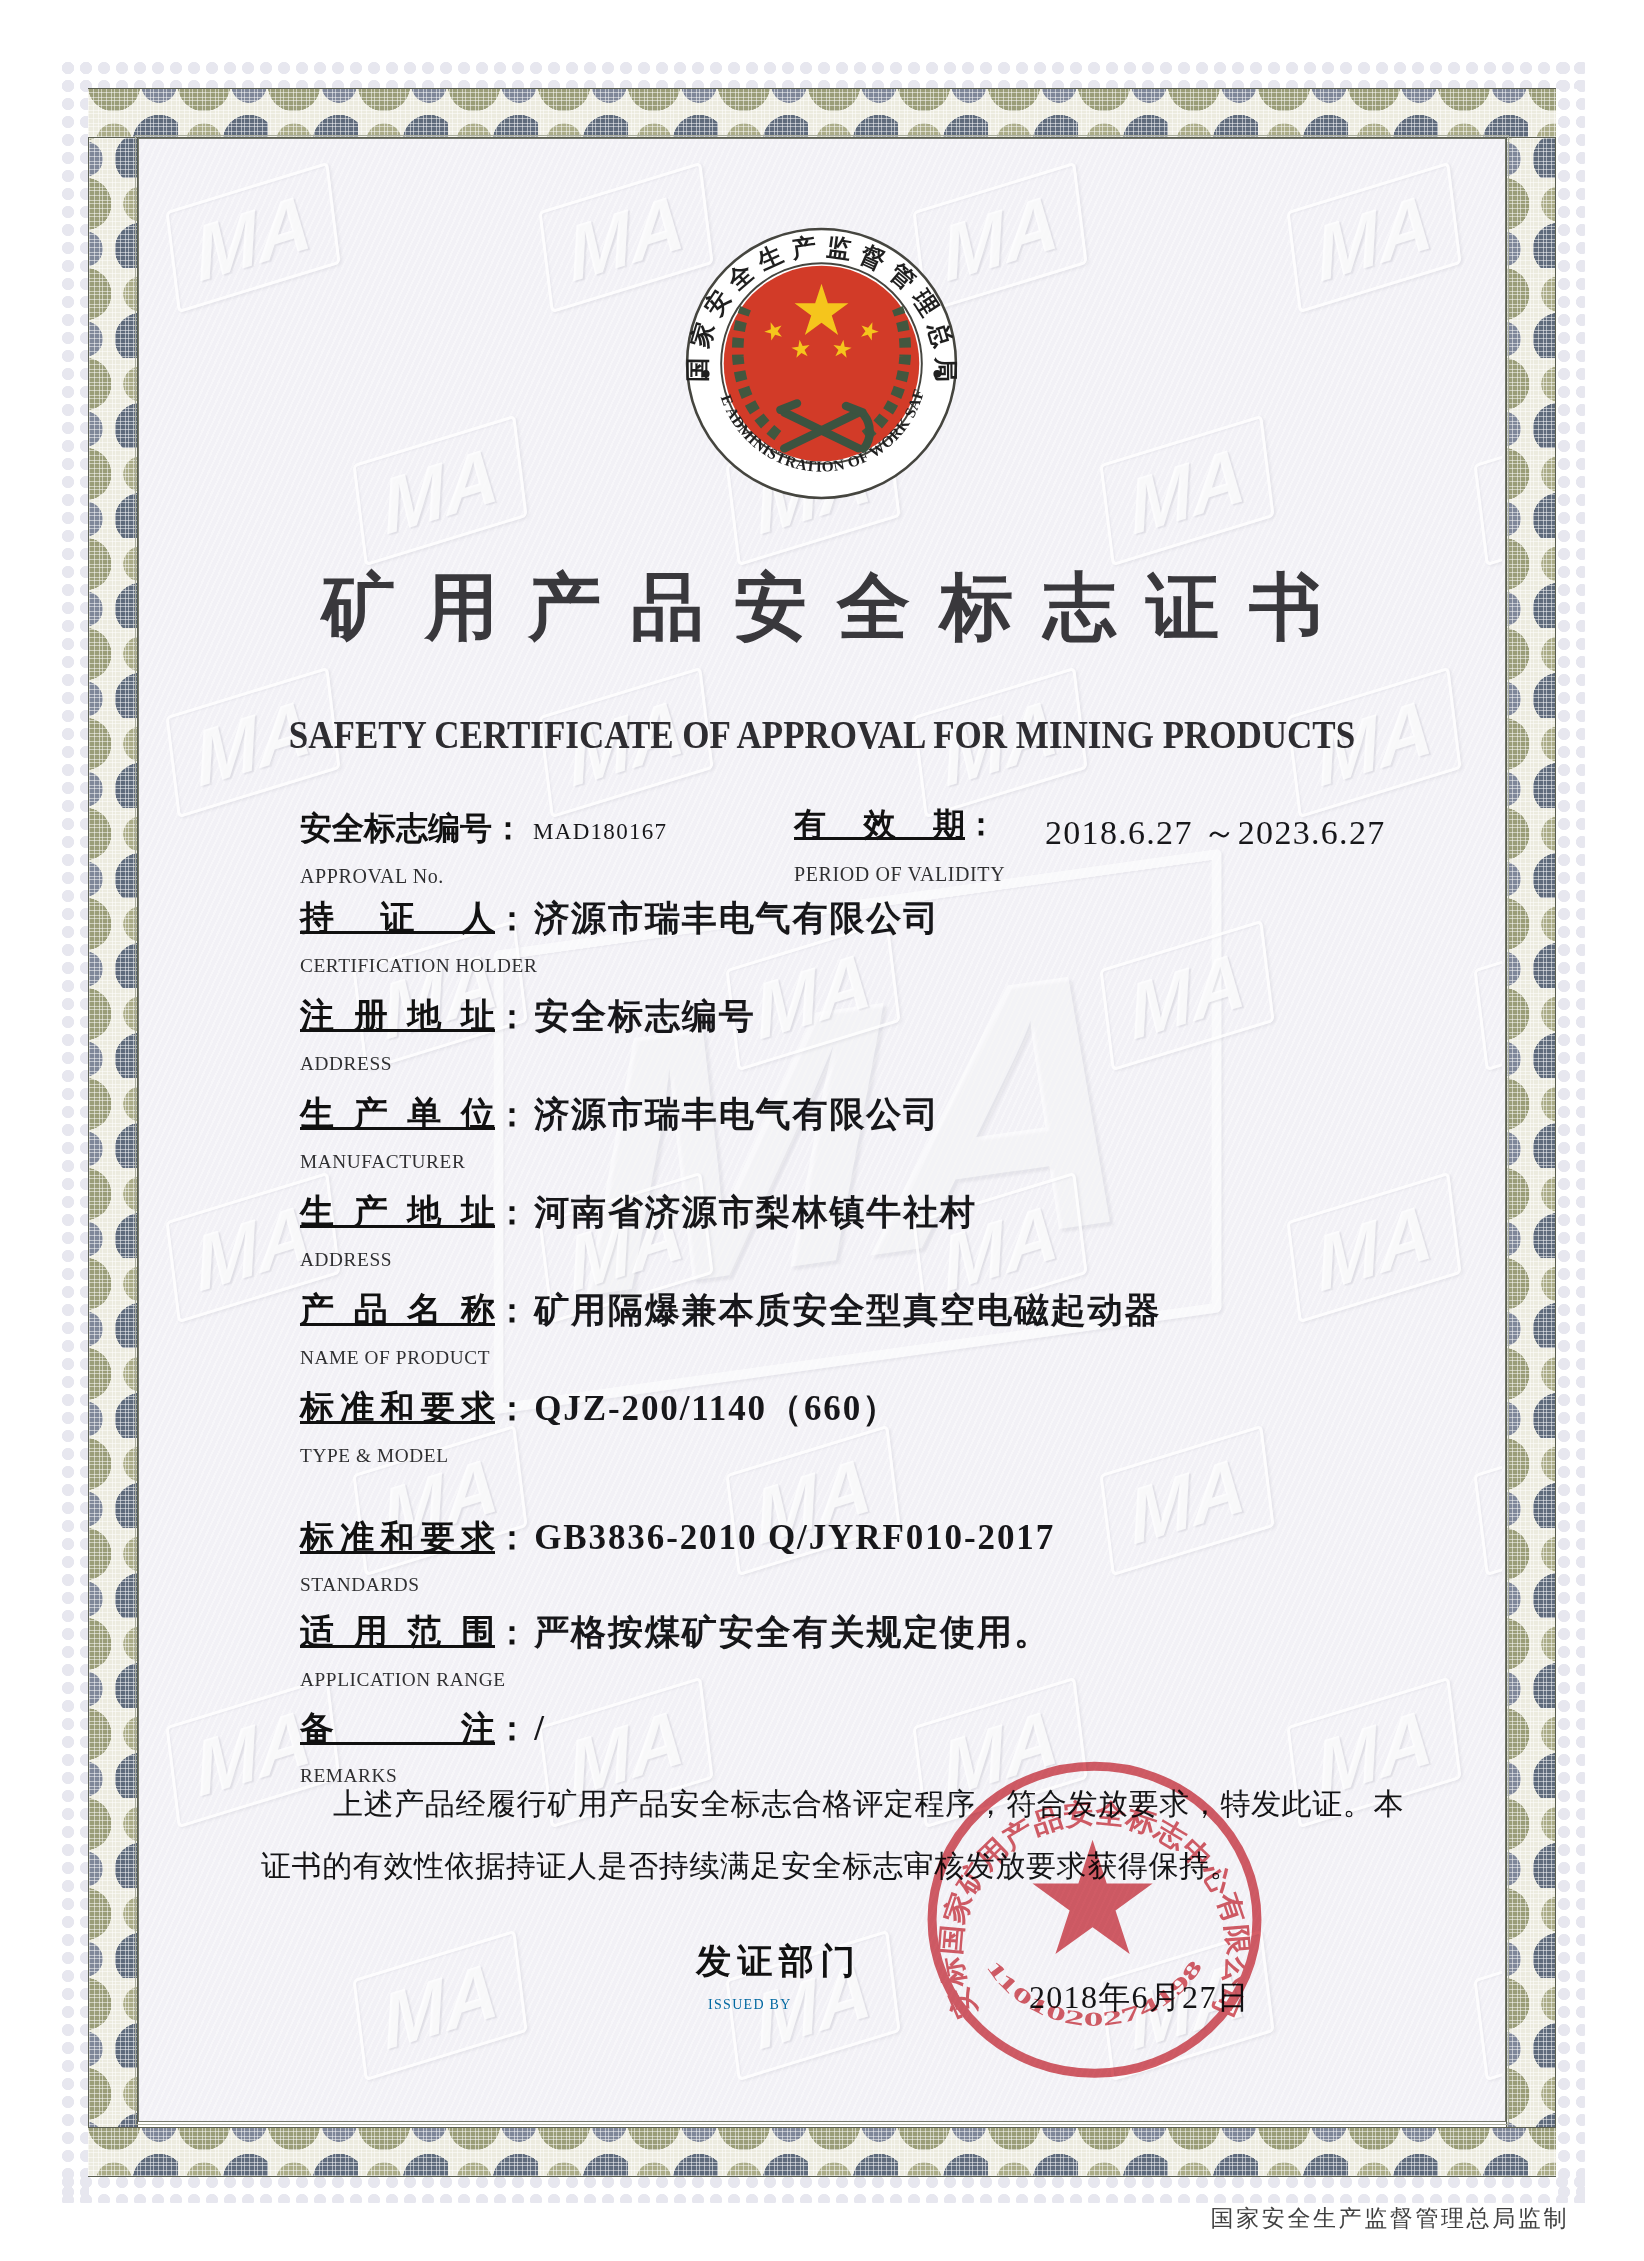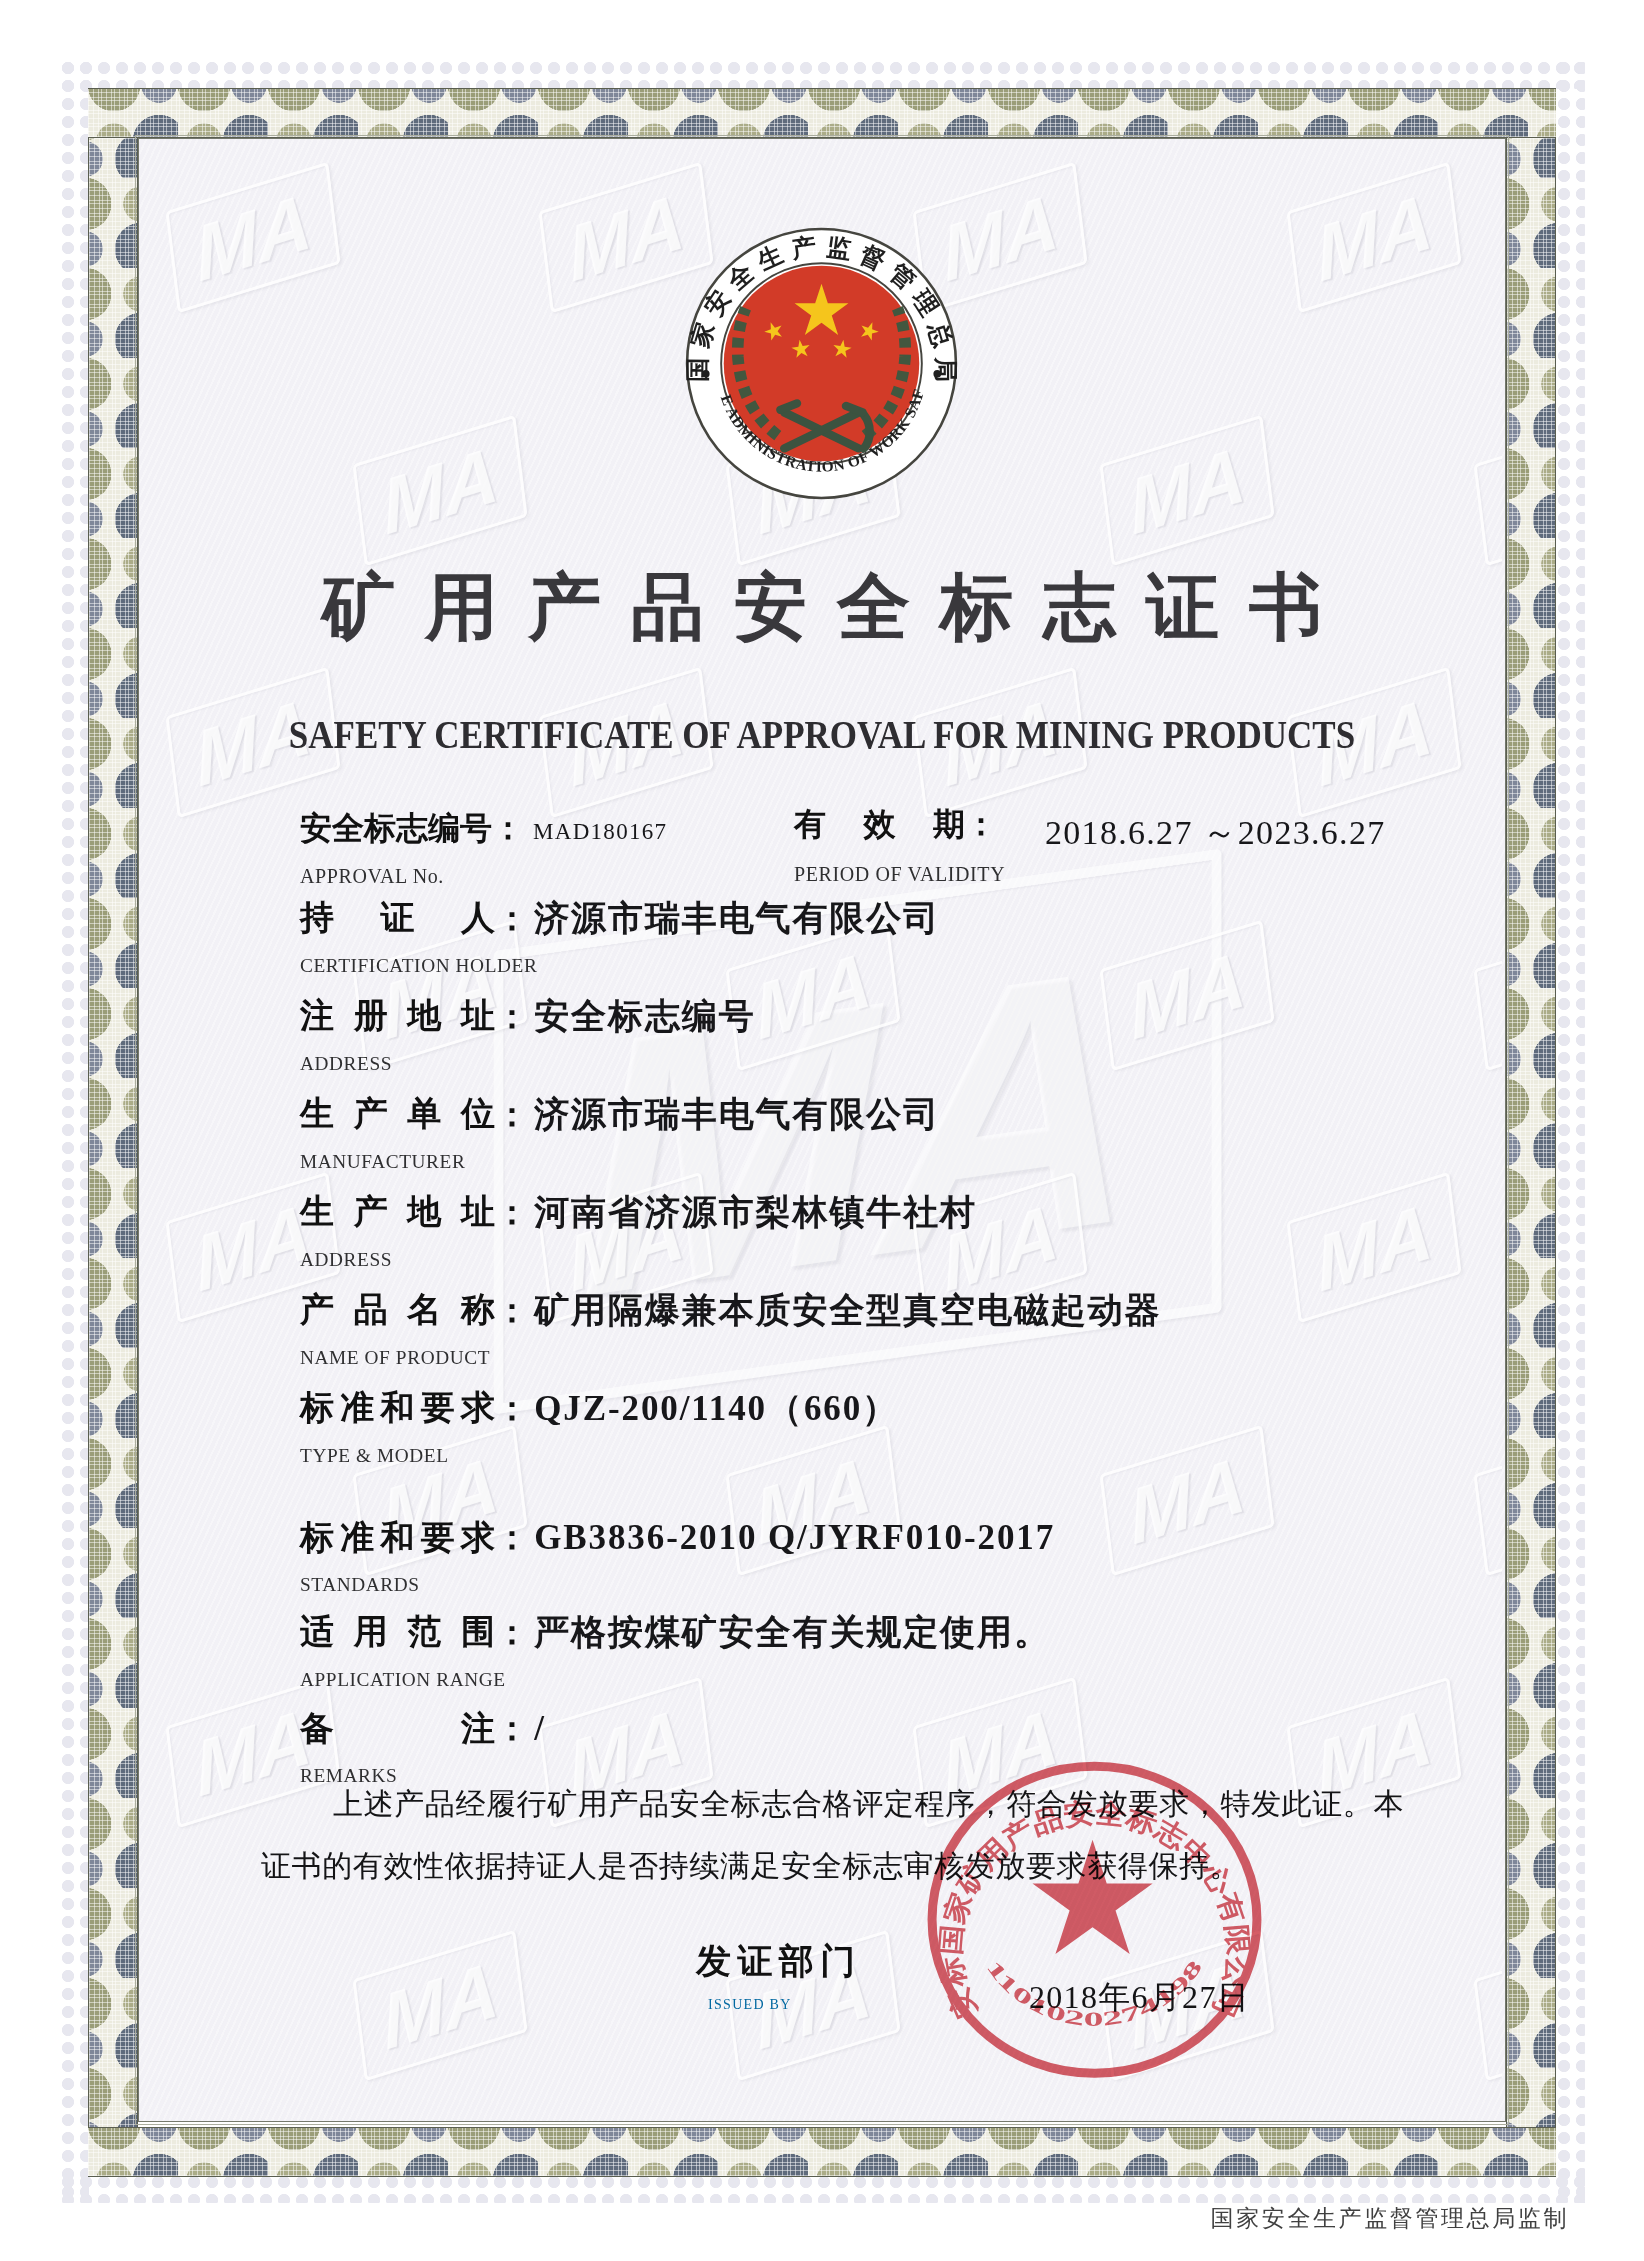--- a/index.html
+++ b/index.html
@@ -53,21 +53,21 @@
   .wm.big{font-size:361px;padding:39px 77px;border-width:10.3px;transform:rotate(-8deg) skewX(-8deg);
     color:rgba(255,255,255,.55);border-color:rgba(255,255,255,.55);
     text-shadow:3.9px 3.9px 2.6px rgba(150,150,165,.14);}
   
   .txt{position:absolute;inset:0;}
   .emblem{position:absolute;left:680px;top:222px;width:283px;height:283px;}
   .cert-title{position:absolute;left:0;right:0;top:559px;text-align:center;
     font-size:73px;font-weight:bold;letter-spacing:30px;text-indent:30px;color:#39383c;}
   .cert-subtitle{position:absolute;left:0;right:0;top:716px;text-align:center;
     font-size:35px;font-weight:bold;letter-spacing:0;color:#2e2d31;transform:scaleY(1.12);}
-  .zh-just{display:inline-block;text-align:justify;text-align-last:justify;vertical-align:top;}
+  .zh-just{display:inline-block;text-align:justify;text-align-last:justify;vertical-align:top;text-decoration:underline;}
   .lab{font-weight:bold;color:#111;}
   .hdr-zh{font-size:32px;}
   .hdr-en{font-size:20px;letter-spacing:0.6px;color:#2f2f31;}
   .hdr-val{font-size:23px;letter-spacing:1.3px;color:#17171a;}
   .field-row{position:absolute;left:300px;width:1172px;}
   .field-row .zh-just{width:195px;font-size:34px;font-weight:bold;color:#111;}
   .field-row .colon{font-size:34px;font-weight:bold;color:#111;}
   .field-row .fvalue{font-size:35px;letter-spacing:1.9px;color:#17171a;margin-left:5.2px;font-weight:600;}
   .field-row .en{margin-top:13px;font-size:19.3px;letter-spacing:0.6px;color:#2f2f31;}
   .statement{position:absolute;left:261px;top:1773px;width:1163px;

